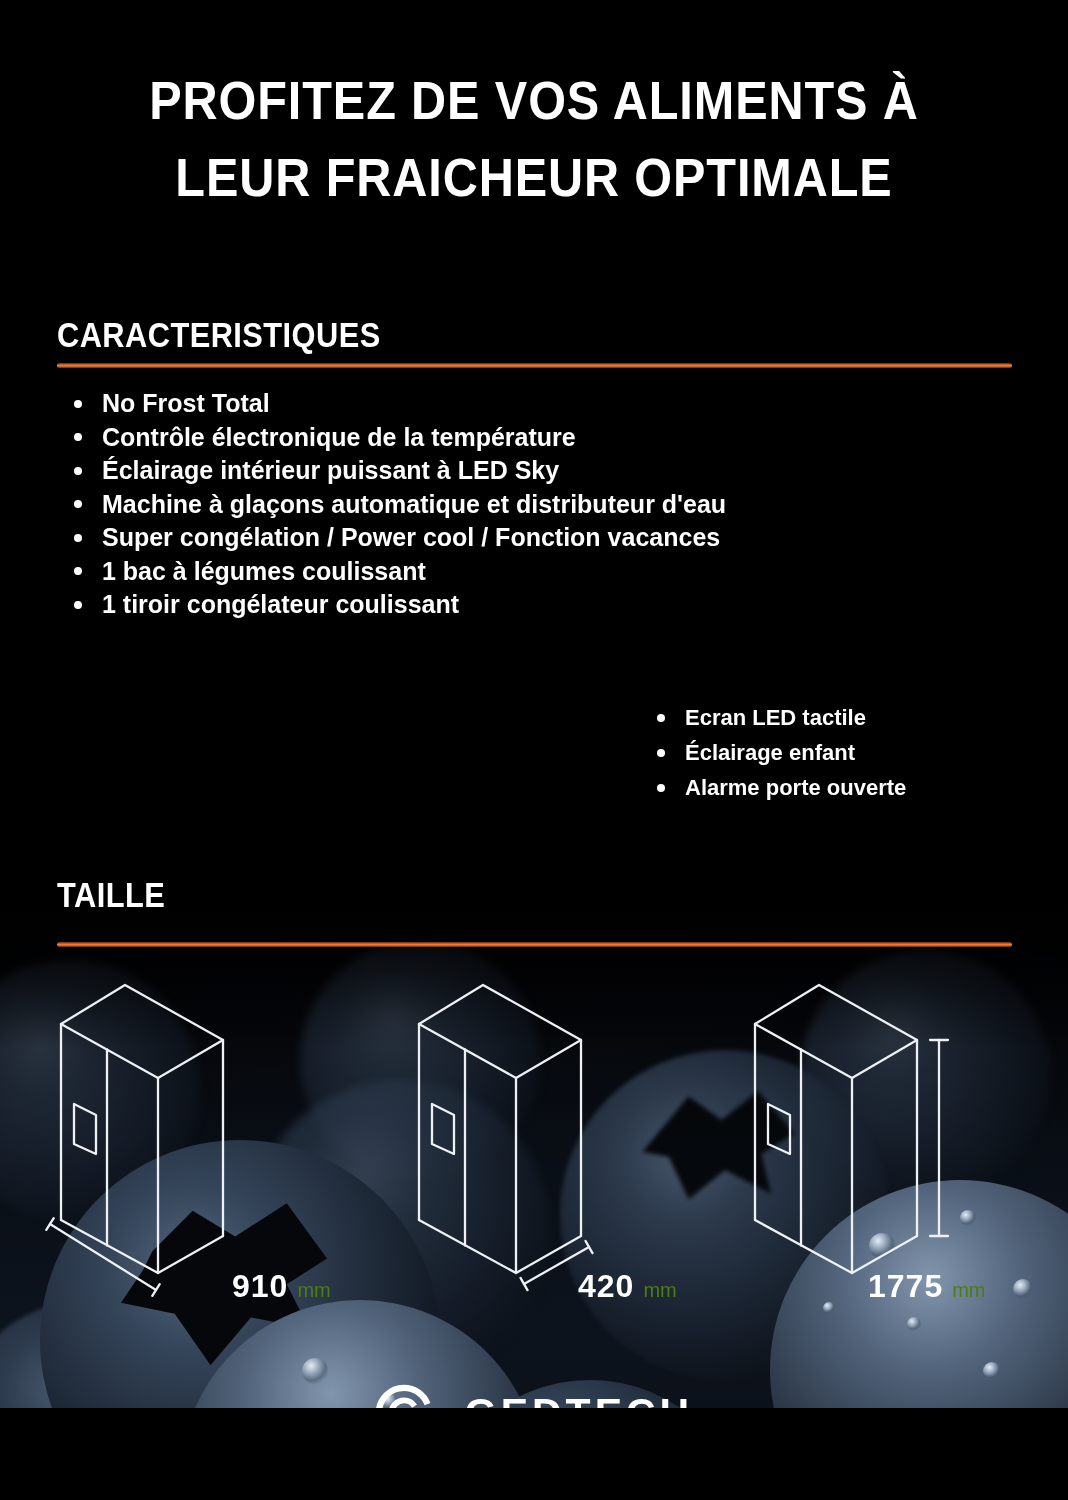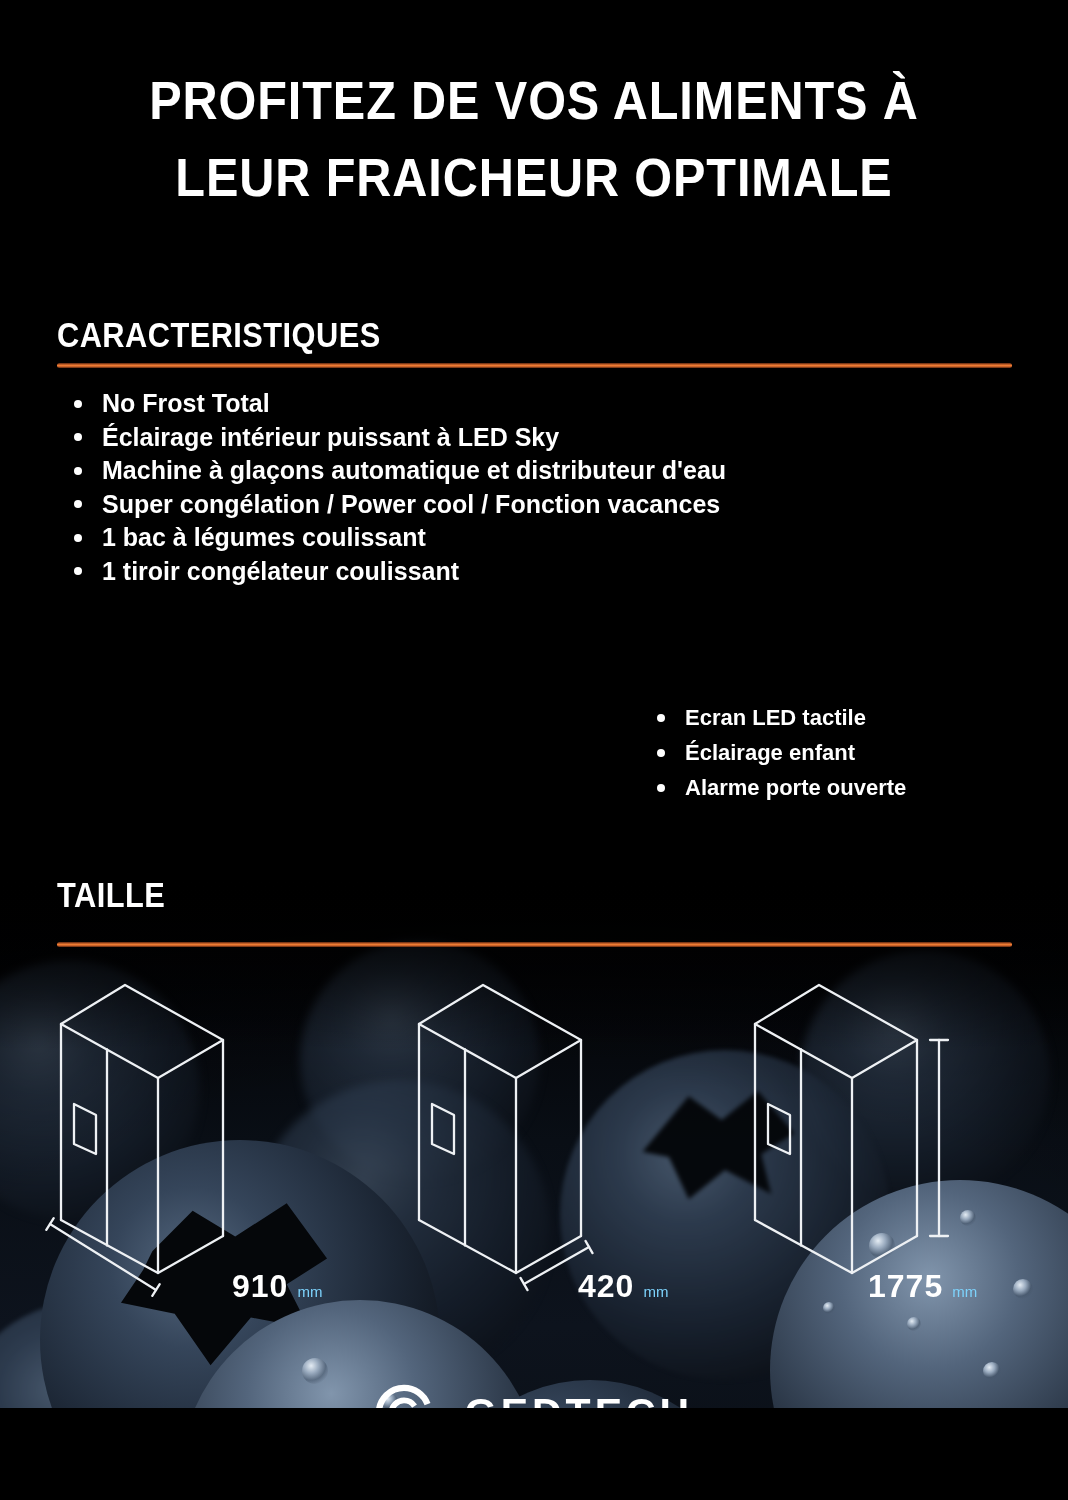--- a/index.html
+++ b/index.html
@@ -61,21 +61,21 @@
   .fridge { position:absolute; top:978px; }
   .fridge.f1 { left:40px; }
   .fridge.f2 { left:398px; }
   .fridge.f3 { left:734px; }
   .fridge path, .fridge line { fill:none; stroke:#eef1f4; stroke-width:2.3;
     stroke-linejoin:round; stroke-linecap:round; }
 
   .dims { position:absolute; top:1268px; left:0; width:100%; height:60px; }
   .dim { position:absolute; display:flex; align-items:baseline; white-space:nowrap; }
   .dim .val { font-weight:bold; font-size:32px; letter-spacing:1px; }
-  .dim .unit { font-size:15px; margin-left:9px; color:#7dd3fc; }
+  .dim .unit { font-size:20px; margin-left:9px; color:#4d7c0f; }
   .dim.d1 { left:232px; }
   .dim.d2 { left:578px; }
   .dim.d3 { left:868px; }
 
   .brand { position:absolute; left:0; width:100%; top:1384px;
     display:flex; align-items:center; justify-content:center; gap:32px; }
   .brand .wordmark { font-weight:bold; font-size:41px; letter-spacing:4px; }
 </style>
 </head>
 <body>
@@ -118,20 +118,21 @@
     <header class="title">
       <div>PROFITEZ DE VOS ALIMENTS À</div>
       <div>LEUR FRAICHEUR OPTIMALE</div>
     </header>
 
     <h2 class="h2 features-h">CARACTERISTIQUES</h2>
     <div class="rule r1"></div>
 
     <ul class="list list-left">
       <li>No Frost Total</li>
+      <li>Contrôle électronique de la température</li>
       <li>Éclairage intérieur puissant à LED Sky</li>
       <li>Machine à glaçons automatique et distributeur d'eau</li>
       <li>Super congélation / Power cool / Fonction vacances</li>
       <li>1 bac à légumes coulissant</li>
       <li>1 tiroir congélateur coulissant</li>
     </ul>
 
     <ul class="list list-right">
       <li>Ecran LED tactile</li>
       <li>Éclairage enfant</li>

